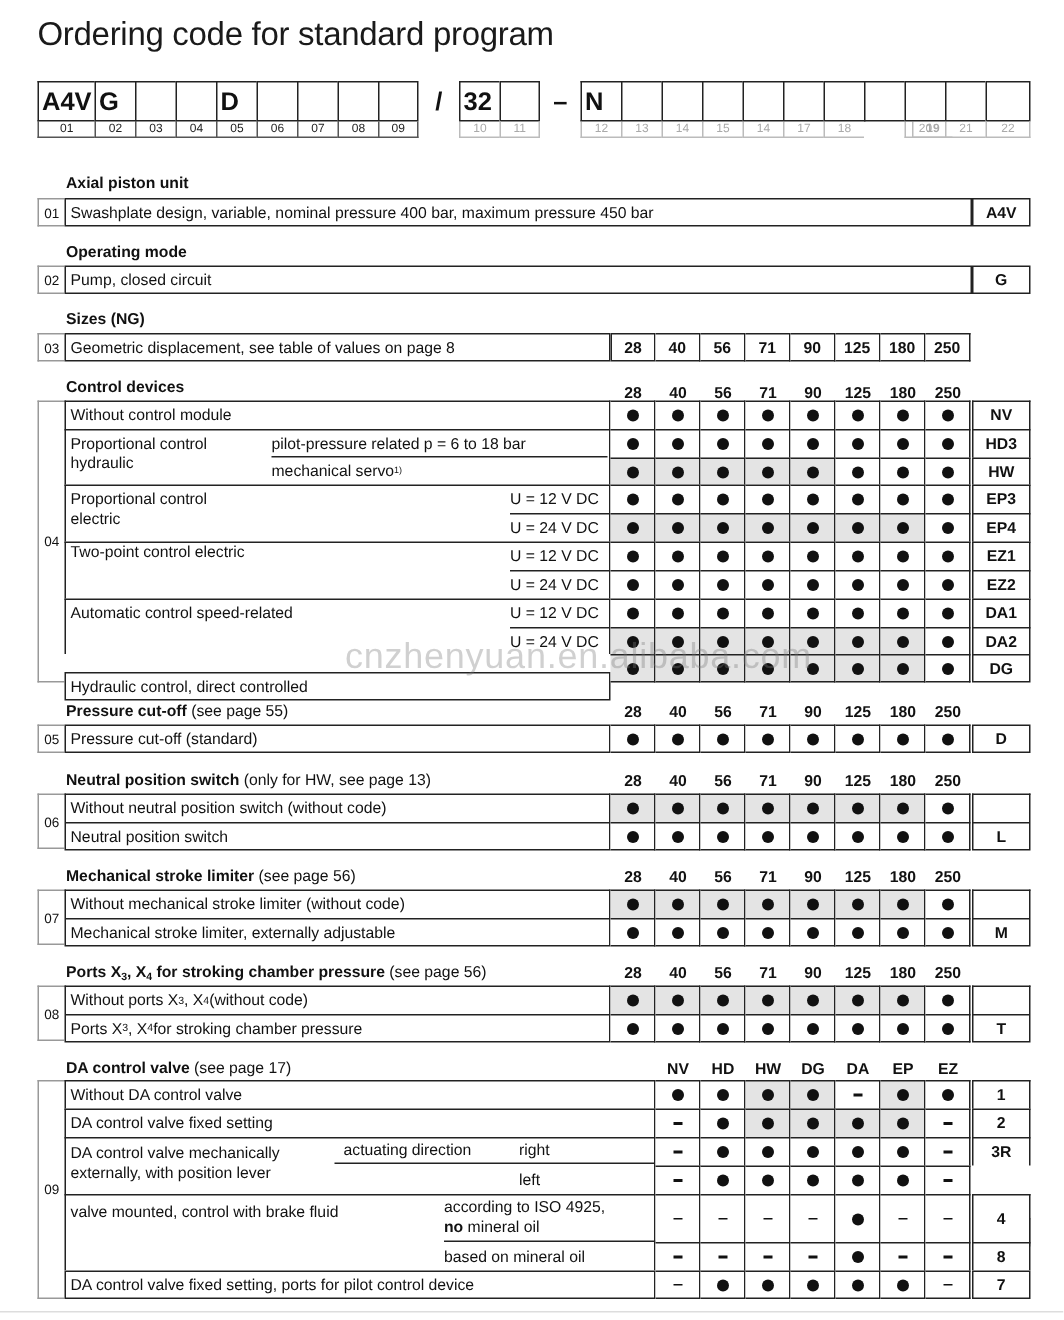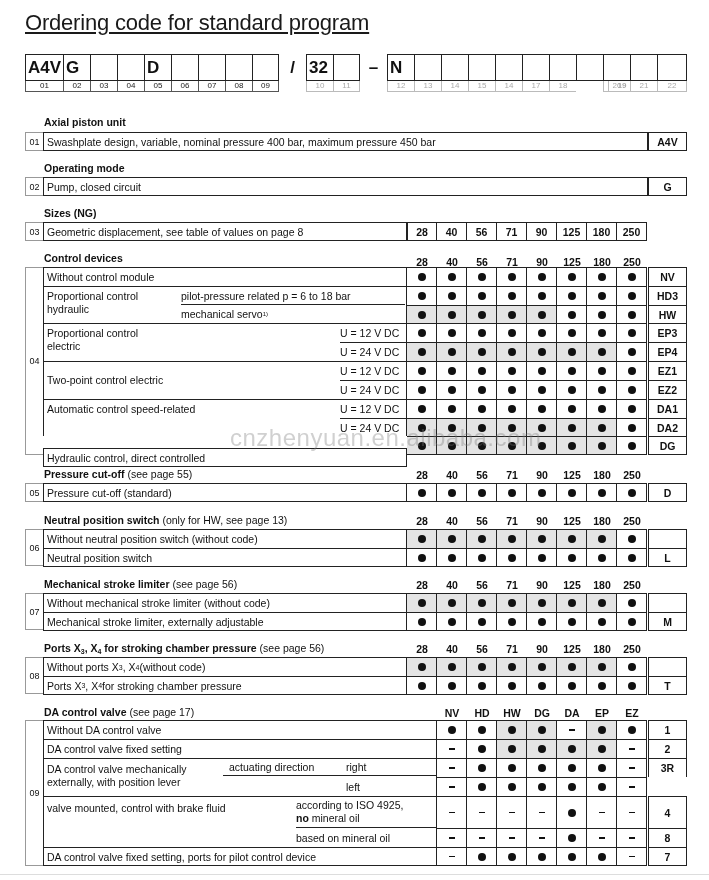--- a/index.html
+++ b/index.html
@@ -1,19 +1,19 @@
 <!DOCTYPE html>
 <html><head>
 <meta charset="utf-8">
 <style>
   * { box-sizing: border-box; margin: 0; padding: 0; }
   body { width: 709px; height: 880px; background: #ffffff; position: relative; overflow: hidden;
          font-family: "Liberation Sans", "DejaVu Sans", sans-serif; color: #111; }
   .abs { position: absolute; }
-  .title { left: 25px; top: 10px; font-size: 22px; font-weight: normal; color: #1a1a1a; letter-spacing: -0.2px; text-decoration: underline; }
+  .title { left: 25px; top: 10px; font-size: 22px; font-weight: normal; color: #1a1a1a; letter-spacing: -0.2px; }
 
   
   .codebox { position: absolute; top: 54px; height: 27px; border: 1.5px solid #222; border-right: none;
              font-weight: bold; font-size: 17px; display: flex; align-items: center; padding-left: 2px; background: #fff; }
   .codebox.last { border-right: 1.5px solid #222; }
   .codesep { position: absolute; top: 54px; height: 27px; font-weight: bold; font-size: 17px; display: flex; align-items: center; justify-content: center; }
   .codenum { position: absolute; top: 81px; height: 11px; font-size: 8px; color: #222; text-align: center; line-height: 10px;
              border-left: 1px solid #555; border-bottom: 1px solid #555; }
   .codenum.lastc { border-right: 1px solid #555; }
   .codenum.grey { color: #aaa; border-color: #bbb; }
@@ -140,21 +140,21 @@
 </div>
 <div class="sub" style="left:181px;top:287px;height:18px;width:224px;border-bottom:1px solid #222">pilot-pressure related p = 6 to 18 bar</div>
 <div class="sub" style="left:181px;top:305px;height:18px">
   <span>mechanical servo</span>
     <sup class="s">1)</sup>
 </div>
 <div class="desc" style="top:323px;height:38px;width:364px;align-items:flex-start;padding-top:3px;flex-direction:column;">
   <span>Proportional control</span>
   <span style="margin-top:1px">electric</span>
 </div>
-<div class="desc" style="top:361px;height:38px;width:364px;align-items:flex-start;padding-top:12px;">Two-point control electric</div>
+<div class="desc" style="top:361px;height:38px;width:364px;align-items:flex-start;padding-top:0;">Two-point control electric</div>
 <div class="desc" style="top:399px;height:37px;width:364px;align-items:flex-start;padding-top:3px;">Automatic control speed-related</div>
 <div class="desc bottom" style="top:448px;height:19px;width:364px">Hydraulic control, direct controlled</div>
 
 <div class="sub" style="left:340px;top:324px;height:18px">U = 12 V DC</div>
 <div class="sub uline" style="left:340px;top:342px;height:19px;width:66px">U = 24 V DC</div>
 <div class="sub" style="left:340px;top:362px;height:18px">U = 12 V DC</div>
 <div class="sub uline" style="left:340px;top:380px;height:19px;width:66px">U = 24 V DC</div>
 <div class="sub" style="left:340px;top:400px;height:18px">U = 12 V DC</div>
 <div class="sub uline" style="left:340px;top:418px;height:18px;width:66px">U = 24 V DC</div>
 <div id="grid04">

